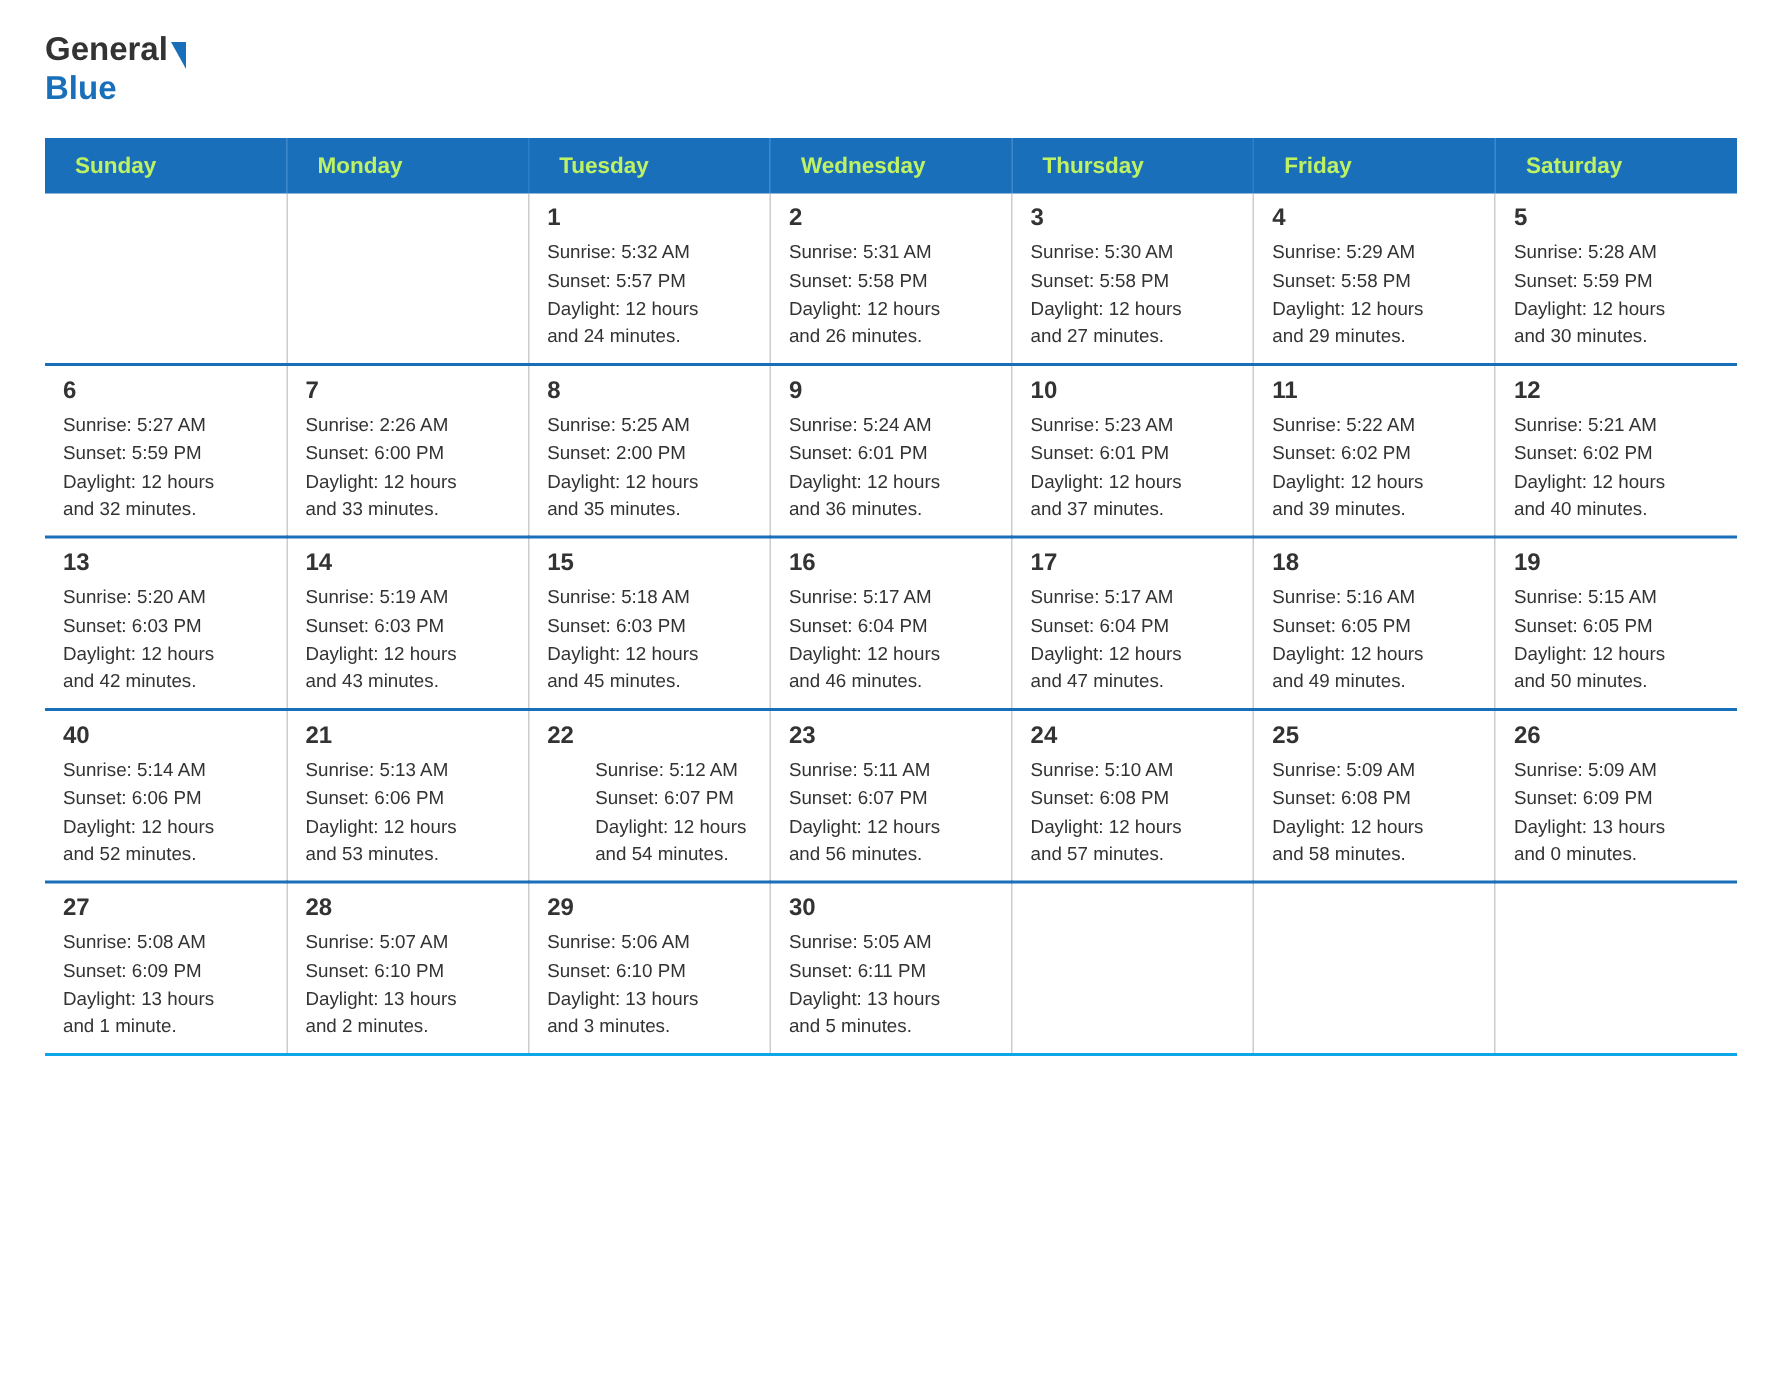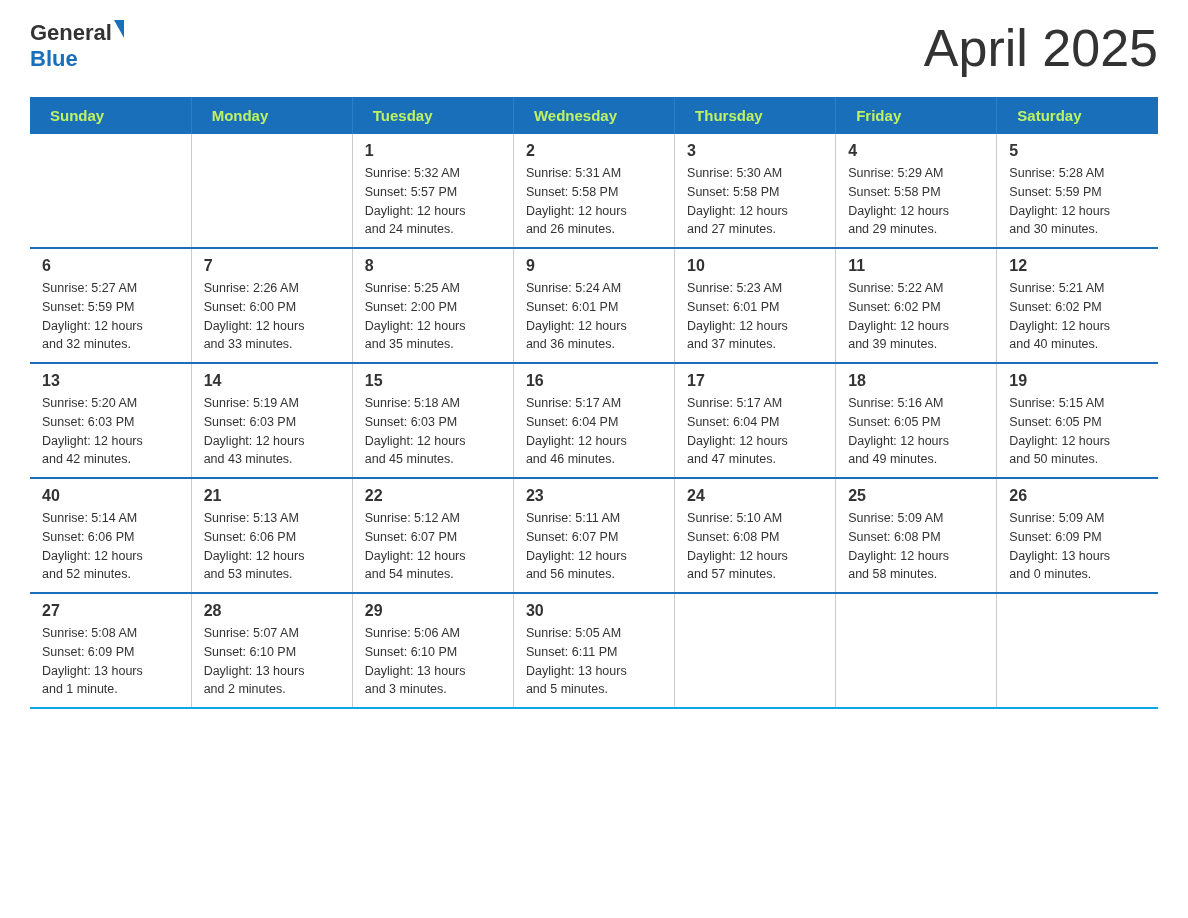--- a/index.html
+++ b/index.html
@@ -99,29 +99,28 @@
     tbody tr:last-child {
       border-bottom: 2px solid #0ea5e9;
     }
   </style>
 </head>
 <body>
 
 <div class="header">
   <div class="logo">
     <div style="display:flex; flex-direction:column; align-items:flex-start;">
-      <div style="display:flex; align-items:flex-start;">
+      <div style="display:flex; align-items:flex-end;">
         <span class="logo-text-general">General</span>
         <div class="logo-triangle"></div>
       </div>
       <span class="logo-text-blue">Blue</span>
     </div>
   </div>
   <div class="title-section">
-    <h1>April 2025</h1>
   </div>
 </div>
 
 <table>
   <thead>
     <tr>
     <th>Sunday</th>
         <th>Monday</th>
         <th>Tuesday</th>
         <th>Wednesday</th>
@@ -282,21 +281,21 @@
         </td>
         <td>
           <span class="day-number">21</span>
           <div class="day-info" style="white-space: pre-line;">Sunrise: 5:13 AM
 Sunset: 6:06 PM
 Daylight: 12 hours
 and 53 minutes.</div>
         </td>
         <td>
           <span class="day-number">22</span>
-          <div class="day-info" style="white-space: pre-line;">Sunrise: 5:12 AM
+          <div class="day-info" style="white-space: pre-line; margin-left: 32px;">Sunrise: 5:12 AM
 Sunset: 6:07 PM
 Daylight: 12 hours
 and 54 minutes.</div>
         </td>
         <td>
           <span class="day-number">23</span>
           <div class="day-info" style="white-space: pre-line;">Sunrise: 5:11 AM
 Sunset: 6:07 PM
 Daylight: 12 hours
 and 56 minutes.</div>

